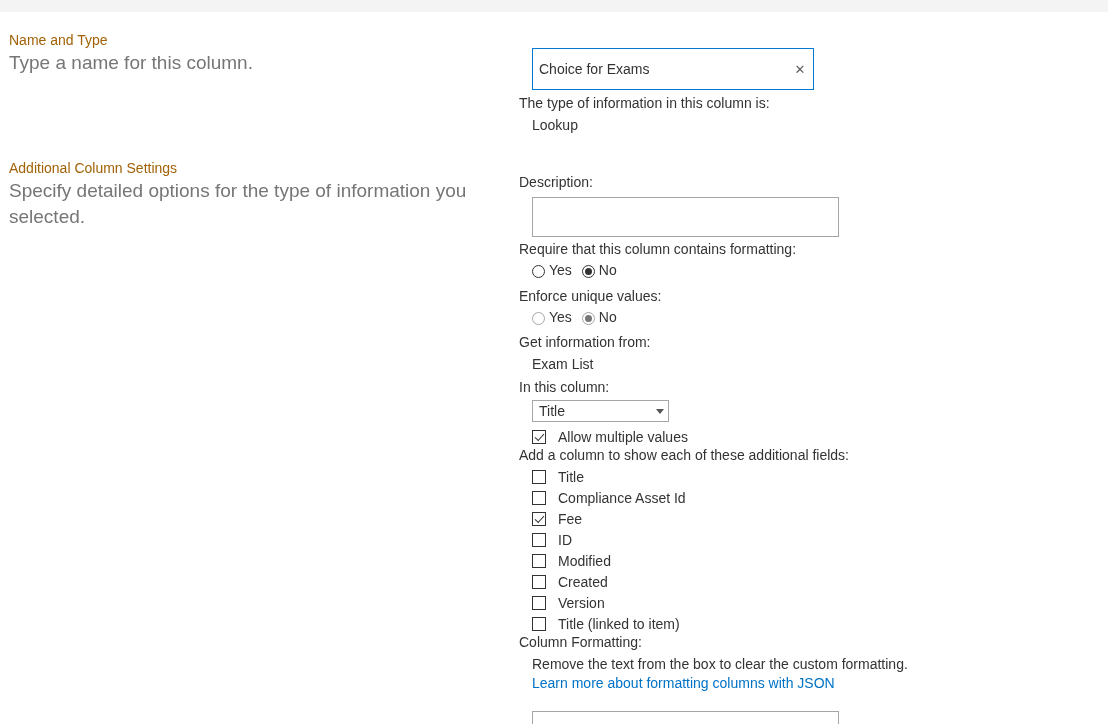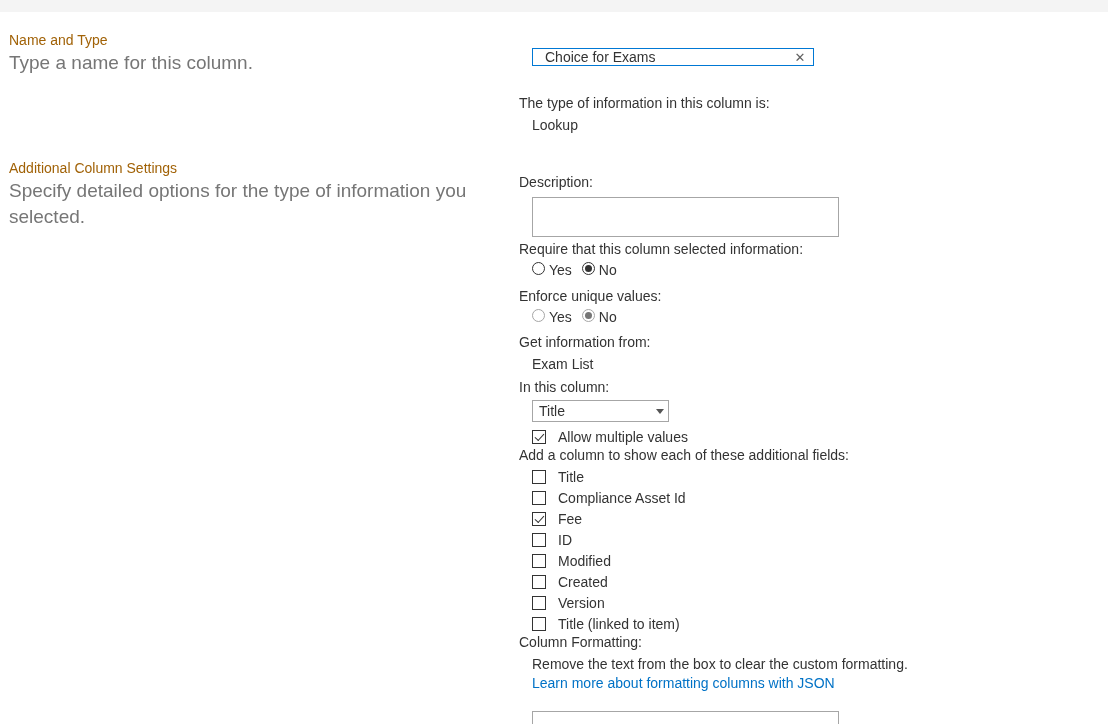--- a/index.html
+++ b/index.html
@@ -23,39 +23,39 @@
 .grp-desc        { top: 161px; }
 .grp-req         { top: 228px; }
 .grp-unique      { top: 275px; }
 .grp-src         { top: 321px; }
 .grp-in-col      { top: 366px; }
 .grp-addflds     { top: 434px; }
 .grp-fmt         { top: 621px; }
 .grp-fmt-box     { top: 699px; }
 
 .text-input {
-  width: 282px; height: 18px; border: 1px solid #0078d4; padding: 3px 26px 3px 12px;
+  width: 282px; height: 42px; border: 1px solid #0078d4; padding: 3px 26px 3px 6px;
   font-family: inherit; font-size: 14px; color: #333; outline: none; margin-top: 4px;
   position: relative;
 }
 .input-wrap { position: relative; display: inline-block; margin-top: 4px; }
 .input-wrap input { margin-top: 0; }
 .clear-x {
   position: absolute; right: 6px; top: 50%; transform: translateY(-50%);
   width: 16px; height: 16px; display: flex; align-items: center; justify-content: center;
   color: #616161; font-size: 13px; cursor: pointer; user-select: none;
 }
 
 .textarea-box {
   width: 307px; height: 40px; border: 1px solid #a6a6a6; margin-top: 6px; resize: none;
   font-family: inherit; font-size: 14px; padding: 4px 6px; outline: none;
 }
 
 .radio-row { display: flex; align-items: center; gap: 10px; margin-top: 4px; }
-.radio { display: inline-flex; align-items: flex-start; gap: 4px; cursor: pointer; }
+.radio { display: inline-flex; align-items: flex-end; gap: 4px; cursor: pointer; }
 .radio .dot {
   width: 13px; height: 13px; border: 1px solid #333; border-radius: 50%;
   display: inline-flex; align-items: center; justify-content: center;
 }
 .radio.selected .dot::after { content: ""; width: 7px; height: 7px; background: #333; border-radius: 50%; }
 .radio.disabled .dot { border-color: #a6a6a6; }
 .radio.disabled.selected .dot::after { background: #767676; }
 .radio.disabled span.lbl { color: #333; }
 
 .static-val { font-size: 14px; color: #333; }
@@ -119,21 +119,21 @@
       <div class="field-label">The type of information in this column is:</div>
       <div class="indent static-val" style="margin-top:5px;">Lookup</div>
     </div>
 
     <div class="grp grp-desc">
       <div class="field-label">Description:</div>
       <textarea class="indent textarea-box" style=""></textarea>
     </div>
 
     <div class="grp grp-req">
-      <div class="field-label">Require that this column selected information:</div>
+      <div class="field-label">Require that this column contains formatting:</div>
       <div class="indent radio-row">
         <span class="radio">
             <span class="dot"></span>
             <span class="lbl">Yes</span>
           </span>
         <span class="radio selected">
             <span class="dot"></span>
             <span class="lbl">No</span>
           </span>
       </div>

